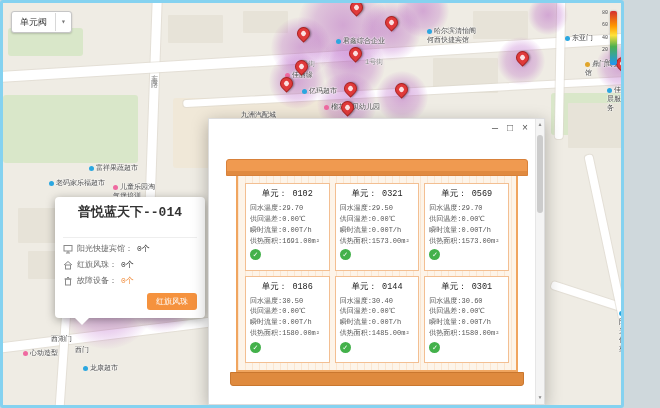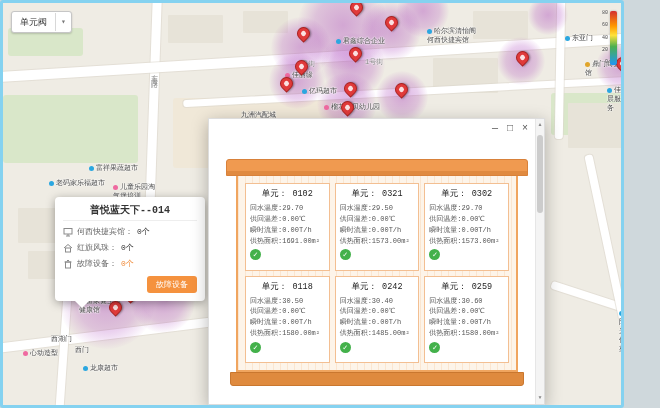--- a/index.html
+++ b/index.html
@@ -20,21 +20,21 @@
   .filter{position:absolute;left:8px;top:8px;display:flex;align-items:center;background:#fff;border:1px solid #c6c6c6;border-radius:3px;height:20px;font-size:9px;color:#333;box-shadow:0 1px 2px rgba(0,0,0,.18);z-index:6;cursor:pointer;}
   .filter .val{padding:0 8px;}
   .filter .caret{border-left:1px solid #d8d8d8;padding:0 5px;color:#777;font-size:8px;line-height:18px;}
 
   .legend{position:absolute;right:4px;top:8px;display:flex;gap:2px;z-index:6;}
   .legend .ticks{display:flex;flex-direction:column;justify-content:space-between;font-size:5px;color:#444;text-align:right;line-height:1;text-shadow:0 0 2px #fff;}
   .legend .bar{width:7px;height:54px;border-radius:2px;background:linear-gradient(#d32f2f,#ff9800 28%,#ffe23b 45%,#4caf50 66%,#2196f3 100%);box-shadow:0 0 2px rgba(0,0,0,.3);}
 
   .popup{position:absolute;left:52px;top:194px;width:134px;background:#fff;border-radius:4px;box-shadow:0 2px 10px rgba(0,0,0,.35);padding:6px 8px 8px;z-index:5;}
   .popup:after{content:"";position:absolute;left:20px;bottom:-7px;border:7px solid transparent;border-top-color:#fff;border-bottom-width:0;}
-  .popup-title{font-size:10px;font-weight:bold;color:#333;text-align:center;padding-bottom:3px;border-bottom:1px solid #eee;margin-bottom:5px;}
+  .popup-title{font-size:13px;font-weight:bold;color:#333;text-align:center;padding-bottom:16px;border-bottom:1px solid #eee;margin-bottom:5px;}
   .popup-row{display:flex;align-items:center;gap:4px;font-size:8px;color:#666;margin:5px 0;}
   .popup-row .val{color:#333;}
   .popup-row.fault .val{color:#f08c3c;}
   .popup-btn{display:block;margin:7px 0 0 auto;background:#f5923e;color:#fff;border:none;border-radius:3px;font-size:8px;padding:3px 9px;cursor:pointer;font-family:inherit;}
 
   .modal{position:absolute;left:205px;top:115px;width:335px;height:285px;background:#fff;border:1px solid #ddd;box-shadow:0 4px 16px rgba(0,0,0,.28);z-index:10;}
   .modal-controls{position:absolute;top:5px;right:16px;display:flex;gap:9px;color:#555;font-size:10px;line-height:10px;}
   .mc{cursor:pointer;}
   .scrollbar{position:absolute;top:0;right:0;width:9px;height:100%;background:#f4f4f4;border-left:1px solid #e6e6e6;box-sizing:border-box;}
   .sb-thumb{position:absolute;top:16px;left:1px;width:6px;height:78px;background:#cccccc;border-radius:3px;cursor:pointer;}
@@ -188,41 +188,41 @@
   </div>
 
   <div class="popup">
     <div class="popup-title">普悦蓝天下--014</div>
     <div class="popup-row">
       <svg width="10" height="10" viewBox="0 0 10 10">
           <rect x="1" y="1.5" width="8" height="5.5" fill="none" stroke="#8a8a8a"></rect>
           <line x1="3" y1="9" x2="7" y2="9" stroke="#8a8a8a"></line>
           <line x1="5" y1="7" x2="5" y2="9" stroke="#8a8a8a"></line>
         </svg>
-      <span>何西快捷宾馆：</span>
+      <span>阳光快捷宾馆：</span>
       <span class="val">0个</span>
     </div>
     <div class="popup-row">
       <svg width="10" height="10" viewBox="0 0 10 10">
           <path d="M1 5 L5 1.5 L9 5" fill="none" stroke="#8a8a8a"></path>
           <rect x="2.5" y="5" width="5" height="4" fill="none" stroke="#8a8a8a"></rect>
         </svg>
       <span>红旗风珠：</span>
       <span class="val">0个</span>
     </div>
     <div class="popup-row fault">
       <svg width="10" height="10" viewBox="0 0 10 10">
           <rect x="2.5" y="3" width="5" height="6" fill="none" stroke="#8a8a8a"></rect>
           <line x1="1.5" y1="3" x2="8.5" y2="3" stroke="#8a8a8a"></line>
           <line x1="4" y1="1.5" x2="6" y2="1.5" stroke="#8a8a8a"></line>
         </svg>
       <span>故障设备：</span>
       <span class="val">0个</span>
     </div>
-    <button class="popup-btn">故障设备</button>
+    <button class="popup-btn">红旗风珠</button>
   </div>
 
   <div class="modal">
     <div class="modal-controls">
       <span class="mc">—</span>
       <span class="mc">□</span>
       <span class="mc">×</span>
     </div>
 
     <div class="cabinet">
@@ -241,48 +241,48 @@
         <div class="cell">
           <div class="cell-title">单元： 0321</div>
           <div class="cell-line">回水温度:29.50</div>
           <div class="cell-line">供回温差:0.00℃</div>
           <div class="cell-line">瞬时流量:0.00T/h</div>
           <div class="cell-line">供热面积:1573.00m²</div>
           <div class="status-ok">✓</div>
         </div>
 
         <div class="cell">
-          <div class="cell-title">单元： 0302</div>
+          <div class="cell-title">单元： 0569</div>
           <div class="cell-line">回水温度:29.70</div>
           <div class="cell-line">供回温差:0.00℃</div>
           <div class="cell-line">瞬时流量:0.00T/h</div>
           <div class="cell-line">供热面积:1573.00m²</div>
           <div class="status-ok">✓</div>
         </div>
 
         <div class="cell">
-          <div class="cell-title">单元： 0118</div>
+          <div class="cell-title">单元： 0186</div>
           <div class="cell-line">回水温度:30.50</div>
           <div class="cell-line">供回温差:0.00℃</div>
           <div class="cell-line">瞬时流量:0.00T/h</div>
           <div class="cell-line">供热面积:1580.00m²</div>
           <div class="status-ok">✓</div>
         </div>
 
         <div class="cell">
-          <div class="cell-title">单元： 0242</div>
+          <div class="cell-title">单元： 0144</div>
           <div class="cell-line">回水温度:30.40</div>
           <div class="cell-line">供回温差:0.00℃</div>
           <div class="cell-line">瞬时流量:0.00T/h</div>
           <div class="cell-line">供热面积:1485.00m²</div>
           <div class="status-ok">✓</div>
         </div>
 
         <div class="cell">
-          <div class="cell-title">单元： 0259</div>
+          <div class="cell-title">单元： 0301</div>
           <div class="cell-line">回水温度:30.60</div>
           <div class="cell-line">供回温差:0.00℃</div>
           <div class="cell-line">瞬时流量:0.00T/h</div>
           <div class="cell-line">供热面积:1580.00m²</div>
           <div class="status-ok">✓</div>
         </div>
 
       </div>
       <div class="cab-base"></div>
     </div>

